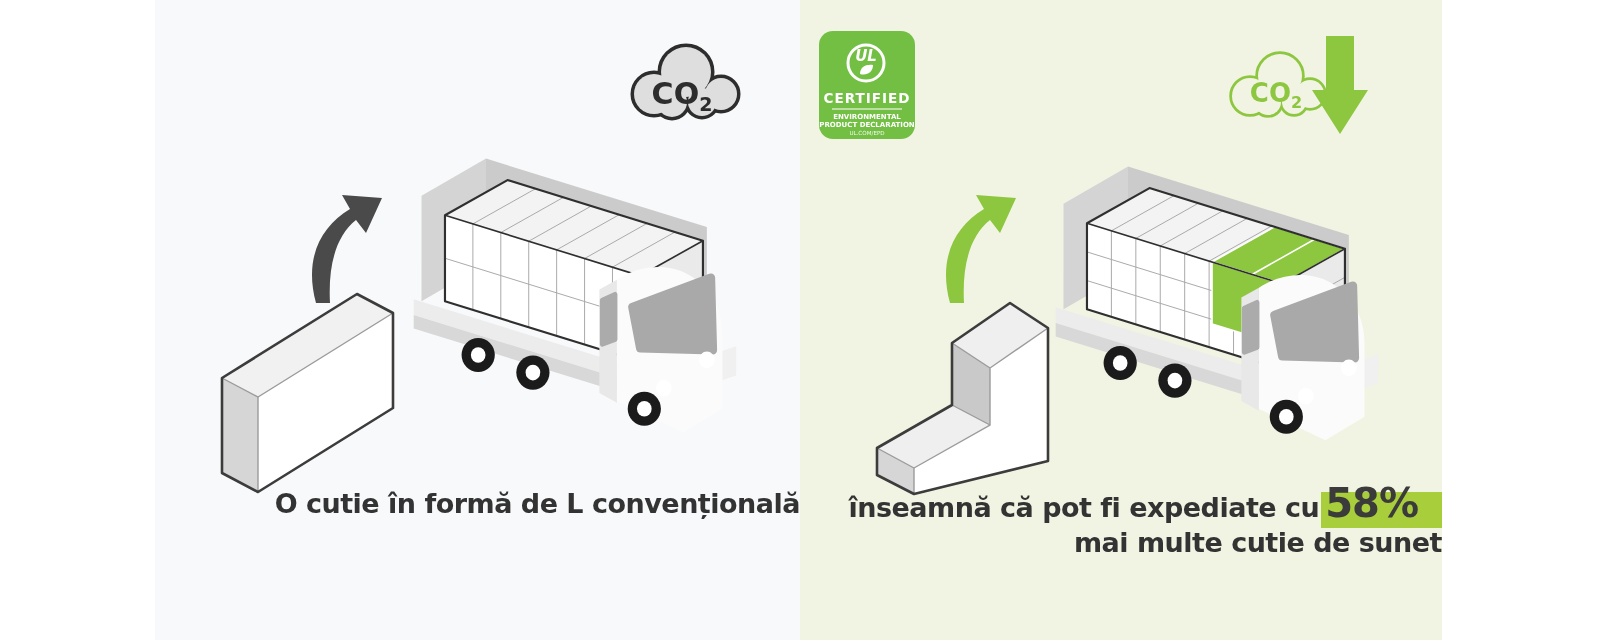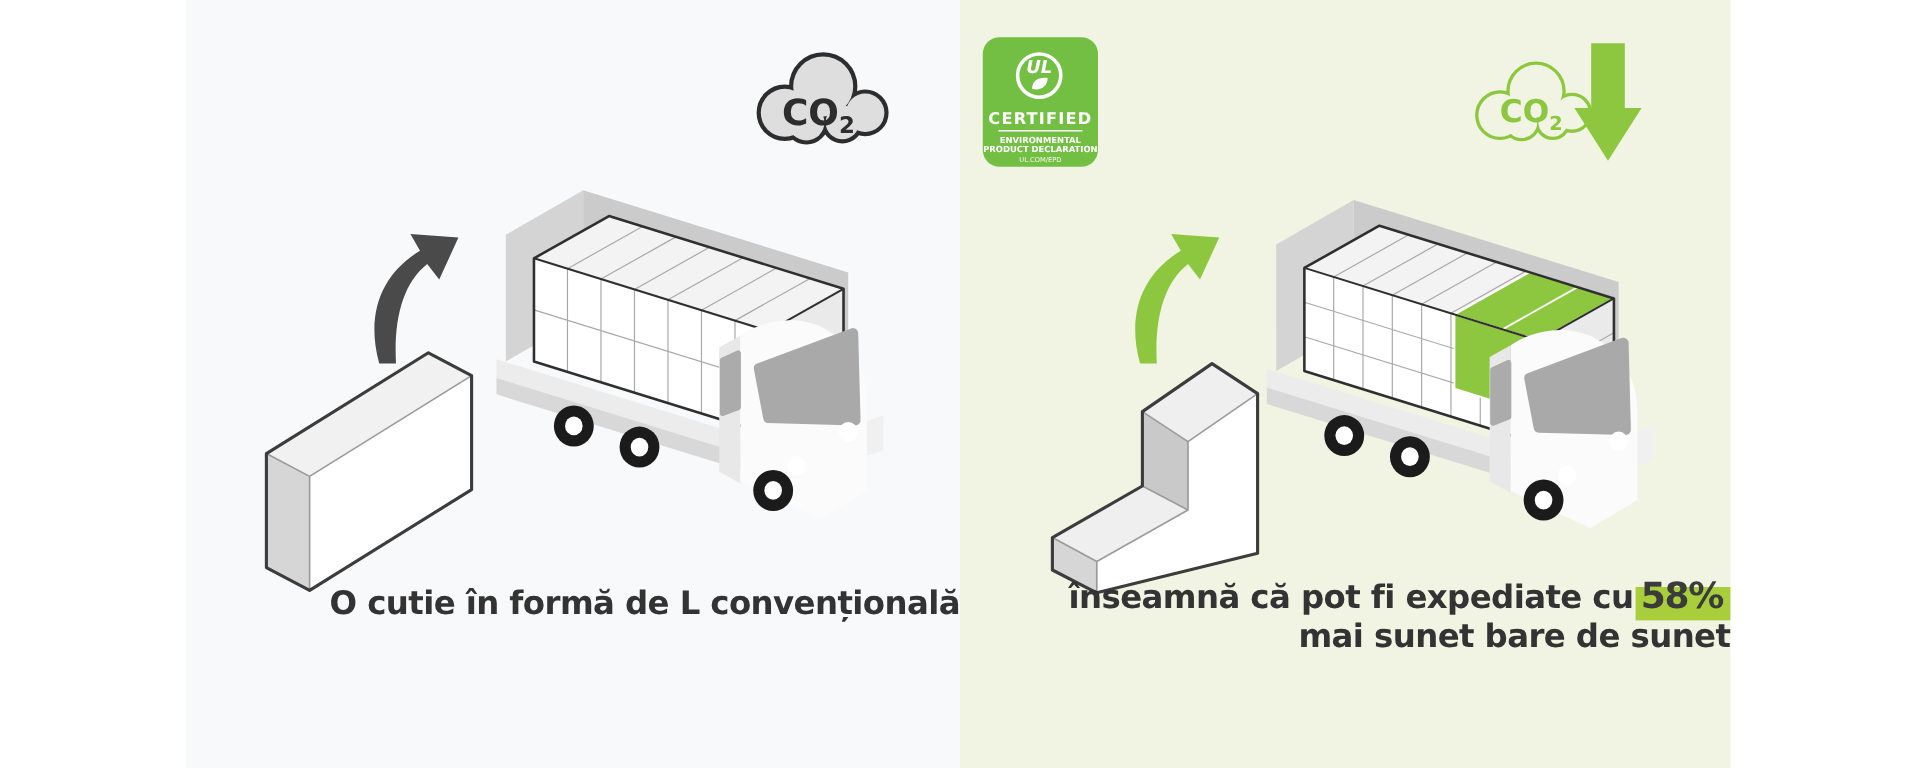--- a/index.html
+++ b/index.html
@@ -7,22 +7,22 @@
        font-family:"DejaVu Sans","Liberation Sans",sans-serif;}
   .panel{position:absolute;top:0;height:640px;}
   #panel-left{left:155px;width:645px;background:#f8f9fa;}
   #panel-right{left:800px;width:642px;background:#f1f4e2;}
   .abs{position:absolute;}
   .caption{position:absolute;text-align:right;color:#333333;font-weight:bold;
            font-size:27px;letter-spacing:-0.5px;}
   #caption-left{left:155px;top:488px;width:645px;}
   #caption-right{left:800px;top:480px;width:642px;line-height:1.18;}
   #caption-right .big-pct{
-      font-size:30px;font-weight:bold;color:#3b3b3b;letter-spacing:-1px;
-      padding:0 6px 2px 4px;margin-left:2px;
+      font-size:40px;font-weight:bold;color:#3b3b3b;letter-spacing:-1px;
+      padding:0 24px 2px 4px;margin-left:2px;
       background:linear-gradient(180deg, rgba(0,0,0,0) 24%, #a8ce3b 24%);}
   svg text{font-family:"DejaVu Sans","Liberation Sans",sans-serif;}
 </style>
 </head>
 <body>
 
 <div class="panel" id="panel-left"></div>
 <div class="panel" id="panel-right"></div>
 
 <svg class="abs" style="left:622px;top:34px" width="132" height="98" viewBox="0 0 132 98">
@@ -197,14 +197,14 @@
       <polyline points="69,180 145,137 145,80 203,40"></polyline>
     <line x1="69" y1="180" x2="69" y2="206"></line>
       <line x1="107" y1="117" x2="145" y2="137"></line>
     <line x1="107" y1="55" x2="145" y2="80"></line>
   </g>
   <polygon points="32,160 107,117 107,55 165,15 203,40 203,173 69,206 32,187" fill="none" stroke="#3c3c3c" stroke-width="2.6" stroke-linejoin="round"></polygon>
 </svg>
 
 <div class="caption" id="caption-right">
   <span>înseamnă că pot fi expediate cu</span><span class="big-pct">58%</span><br>
-  <span>mai sunet bare de sunet</span>
+  <span>mai multe cutie de sunet</span>
 </div>
 
 </body></html>

